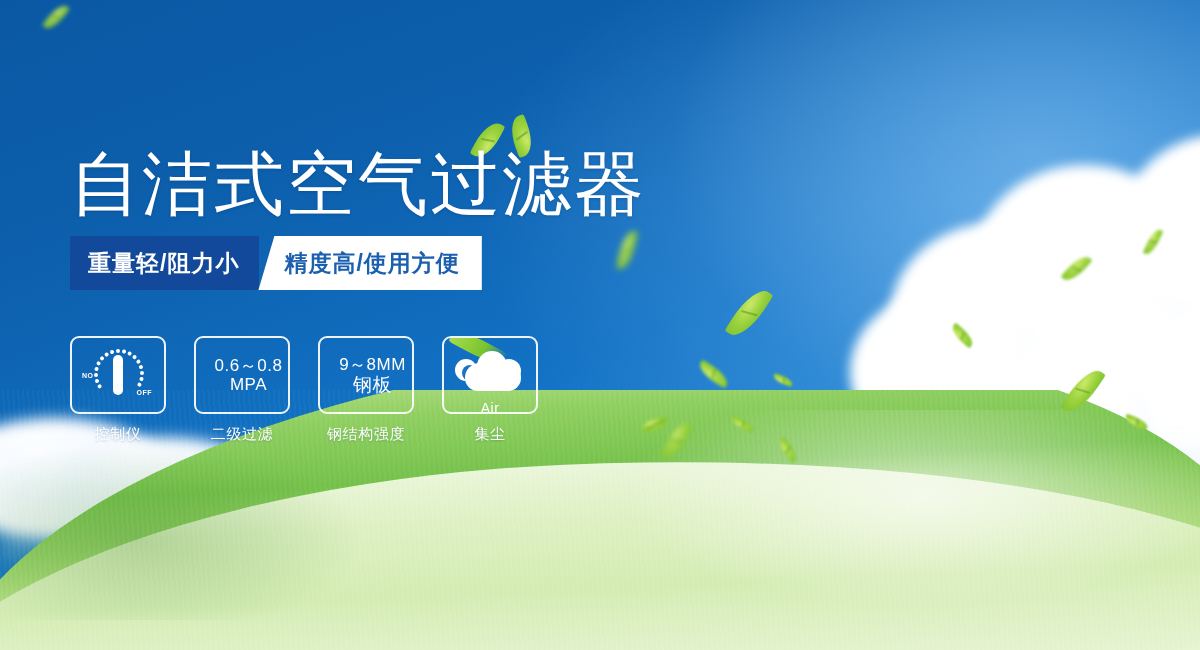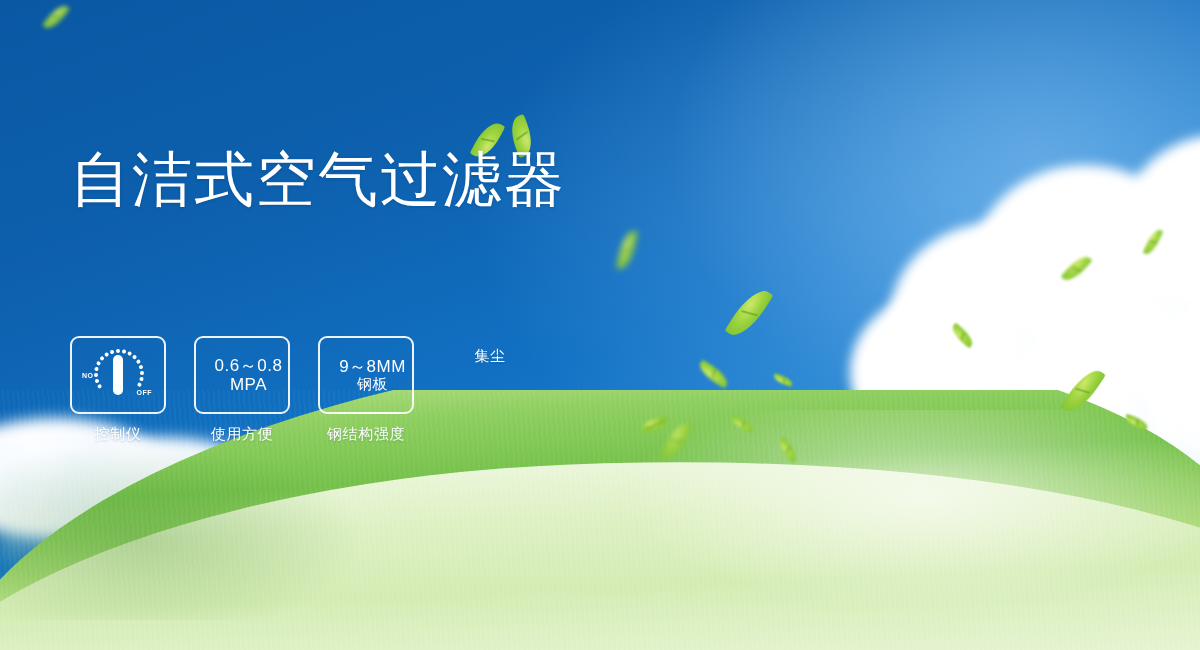--- a/index.html
+++ b/index.html
@@ -106,21 +106,21 @@
     border-radius:72% 8% 72% 8%;
   }
   .leaf::after {
     content:""; position:absolute; left:12%; top:48%; width:76%; height:1.5px;
     background:rgba(90,150,35,0.55); transform:rotate(-17deg); border-radius:2px;
   }
 
   
   .title {
     position:absolute; left:70px; top:148px;
-    font-size:60px; line-height:1.05; letter-spacing:2px;
+    font-size:70px; line-height:1.05; letter-spacing:2px;
     color:#ffffff; font-weight:300; white-space:nowrap;
     font-family:"Liberation Sans","DejaVu Sans",sans-serif;
     text-shadow:0 1px 3px rgba(0,40,90,0.25);
   }
 
   .sprout { position:absolute; left:478px; top:112px; width:60px; height:52px; }
   .sprout .leaf { width:19px; height:40px; }
   .sprout .lf-l { left:0;  top:8px;  transform:rotate(-152deg); }
   .sprout .lf-r { left:34px; top:4px; transform:rotate(160deg); }
 
@@ -157,21 +157,21 @@
   .feature { width:96px; text-align:center; }
   .fbox {
     width:96px; height:78px;
     border:2px solid rgba(255,255,255,0.92);
     border-radius:9px;
     display:flex; flex-direction:column;
     align-items:center; justify-content:center;
     color:#ffffff; position:relative; overflow:hidden;
   }
   .fbox .txt { font-size:17px; line-height:1.12; font-weight:400; letter-spacing:.5px;margin-left:13px; }
-  .fbox .txt.cn { font-size:15px;font-family:Liberation Serif, serif; }
+  .fbox .txt.cn { font-size:19px;font-family:Liberation Serif, serif; }
   .flabel {
     margin-top:11px; color:#ffffff; font-size:15px; letter-spacing:.6px;
     white-space:nowrap; text-shadow:0 1px 2px rgba(0,40,90,0.22);
   }
 
   
   .gauge { position:relative; width:70px; height:60px; }
   .gauge .dot {
     position:absolute; width:4px; height:4px; border-radius:50%;
     background:#ffffff; left:33px; top:4px;
@@ -276,20 +276,24 @@
   <div class="leaf" style="left:957px; top:322px; width:11px; height:27px; transform:rotate(-50deg); filter:blur(1.2px);"></div>
   <div class="leaf" style="left:668px; top:420px; width:17px; height:42px; transform:rotate(26deg);  filter:blur(2px); opacity:.85;"></div>
   <div class="leaf leaf-on-label" style="left:642px; top:418px; width:26px; height:13px; transform:rotate(-8deg); filter:blur(1.4px); opacity:.95;"></div>
 
   <div class="sprout">
     <div class="leaf lf-l"></div>
     <div class="leaf lf-r"></div>
   </div>
   <h1 class="title">自洁式空气过滤器</h1>
 
+  <div class="subbar">
+    <div class="sub-a">重量轻/阻力小</div>
+    <div class="sub-b">精度高/使用方便</div>
+  </div>
 
   <div class="features">
 
     <div class="feature">
       <div class="fbox">
         <div class="gauge">
           <div class="dot" style="transform:rotate(-120deg)"></div>
           <div class="dot" style="transform:rotate(-105deg)"></div>
           <div class="dot" style="transform:rotate(-90deg)"></div>
           <div class="dot" style="transform:rotate(-75deg)"></div>
@@ -312,30 +316,41 @@
         </div>
       </div>
       <div class="flabel">控制仪</div>
     </div>
 
     <div class="feature">
       <div class="fbox">
         <div class="txt">0.6～0.8</div>
         <div class="txt">MPA</div>
       </div>
-      <div class="flabel">使用方便</div>
+      <div class="flabel">二级过滤</div>
     </div>
 
 
     <div class="feature">
       <div class="fbox">
         <div class="txt">9～8MM</div>
         <div class="txt cn">钢板</div>
       </div>
       <div class="flabel">钢结构强度</div>
     </div>
 
     <div class="feature">
+      <div class="fbox">
+        <div class="cicon">
+          <div class="cleaf"></div>
+          <div class="csun"></div>
+          <div class="csun-cut"></div>
+          <div class="cpuff1"></div>
+          <div class="cpuff2"></div>
+          <div class="cmain"></div>
+          <div class="cair">Air</div>
+        </div>
+      </div>
       <div class="flabel">集尘</div>
     </div>
 
   </div>
 </div>
 
 </body></html>

